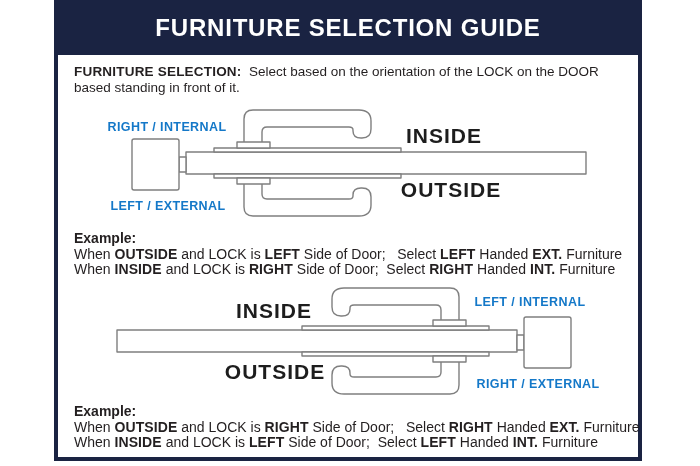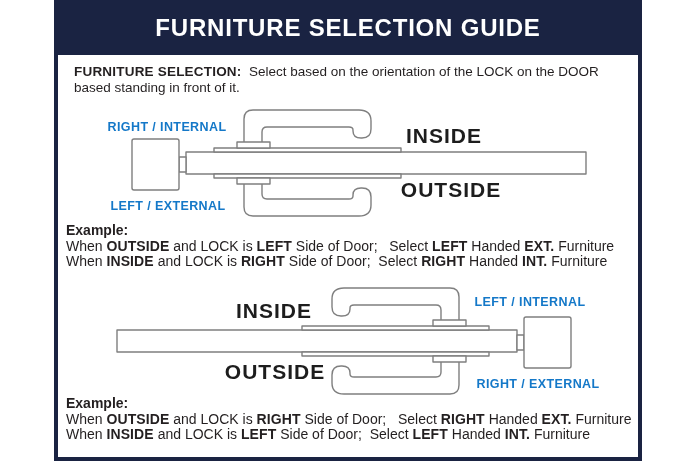--- a/index.html
+++ b/index.html
@@ -14,21 +14,21 @@
   .intro{position:absolute;left:20px;top:64px;width:575px;margin:0;
          font-size:13.5px;line-height:16px;white-space:pre-wrap;}
   .intro b{letter-spacing:0.2px;}
   .diag{position:absolute;left:0;width:588px;height:120px;}
   .d1{top:100px;}
   .d2{top:285px;}
   .blue-label{fill:#1478c8;font-weight:bold;font-size:12.5px;letter-spacing:0.4px;
               font-family:"Liberation Sans", sans-serif;}
   .side-label{fill:#1d1d1d;font-weight:bold;font-size:21px;letter-spacing:1px;
               font-family:"Liberation Sans", sans-serif;}
-  .example{position:absolute;left:8px;width:578px;margin:4px;font-size:14px;line-height:15.5px;
+  .example{position:absolute;left:8px;width:578px;margin:12px;font-size:14px;line-height:15.5px;
            white-space:pre-wrap;}
   .ex1{top:219px;}
   .ex2{top:392px;}
   .example .hd{font-weight:bold;}
   .example b{letter-spacing:0.1px;}
 </style>
 </head>
 <body>
 
 <div class="page">

